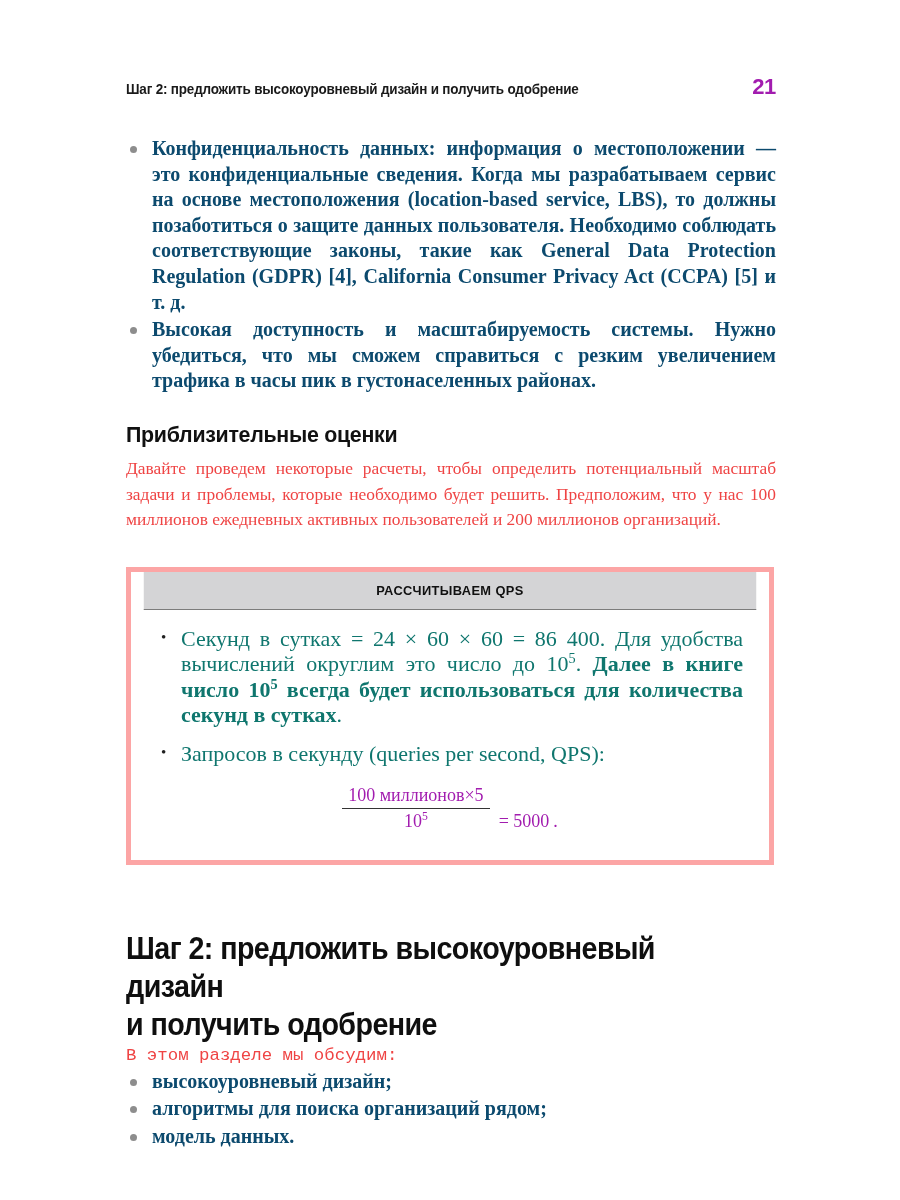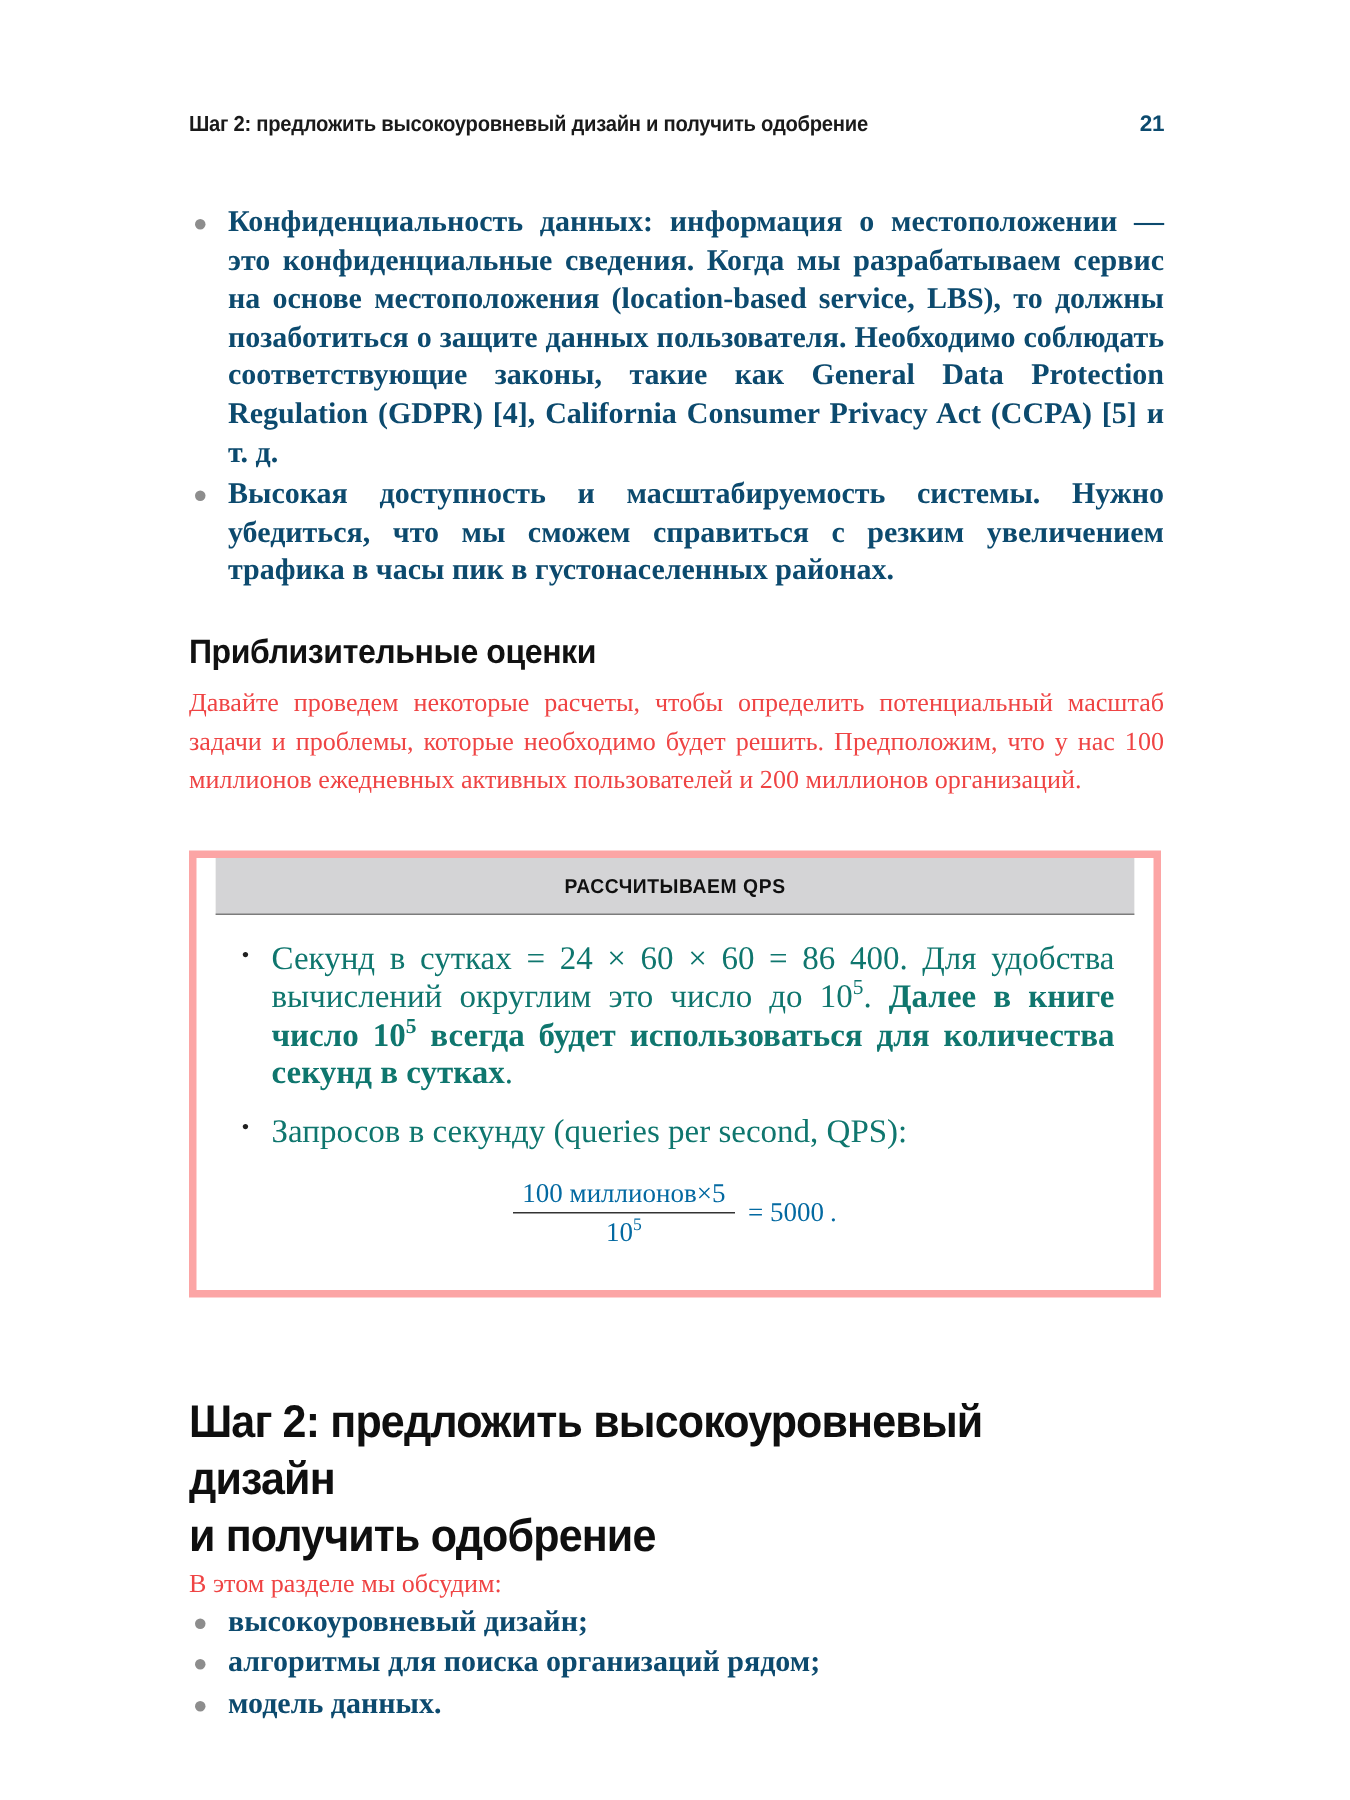--- a/index.html
+++ b/index.html
@@ -38,23 +38,23 @@
   .running-head .rh-title {
     font-size: 14.5px;
     font-weight: 600;
     letter-spacing: -0.2px;
     color: #1a1a1a;
     transform: scaleX(0.93);
     transform-origin: left center;
     white-space: nowrap;
   }
   .running-head .rh-page {
-    font-size: 15px;
-    font-weight: 700;
-    color: #0c4a6e;
+    font-size: 22px;
+    font-weight: 700;
+    color: #a21caf;
     letter-spacing: -0.3px;
   }
 
   
   .content {
     position: absolute;
     left: 126px;
     top: 136px;
     width: 650px;
   }
@@ -174,23 +174,23 @@
     color: #202020;
   }
   .bold-run { font-weight: 700; }
   sup { font-size: 0.65em; vertical-align: super; line-height: 0; }
 
   
   .formula {
     margin: 18px 0 0 0;
     display: flex;
     justify-content: center;
-    align-items: center;
+    align-items: flex-end;
     font-size: 18px;
-    color: #0369a1;
+    color: #a21caf;
   }
   .frac {
     display: inline-flex;
     flex-direction: column;
     align-items: center;
     vertical-align: middle;
   }
   .frac .num {
     padding: 0 6px 2px 6px;
     white-space: nowrap;
@@ -203,21 +203,21 @@
   .frac .den {
     padding: 2px 6px 0 6px;
   }
   .formula .eq {
     margin-left: 9px;
     white-space: nowrap;
   }
   .formula .period { margin-left: 4px; }
 
   .chapter-block { margin-top: 64px; }
-  .intro-line { margin-top: 20px; }
+  .intro-line { margin-top: 20px; font-family: Liberation Mono, monospace; }
   .final-list { margin-top: 20px; }
 </style>
 </head>
 <body>
 
 <div class="page">
 
   <div class="running-head">
     <span class="rh-title">Шаг 2: предложить высокоуровневый дизайн и получить одобрение</span>
     <span class="rh-page">21</span>

